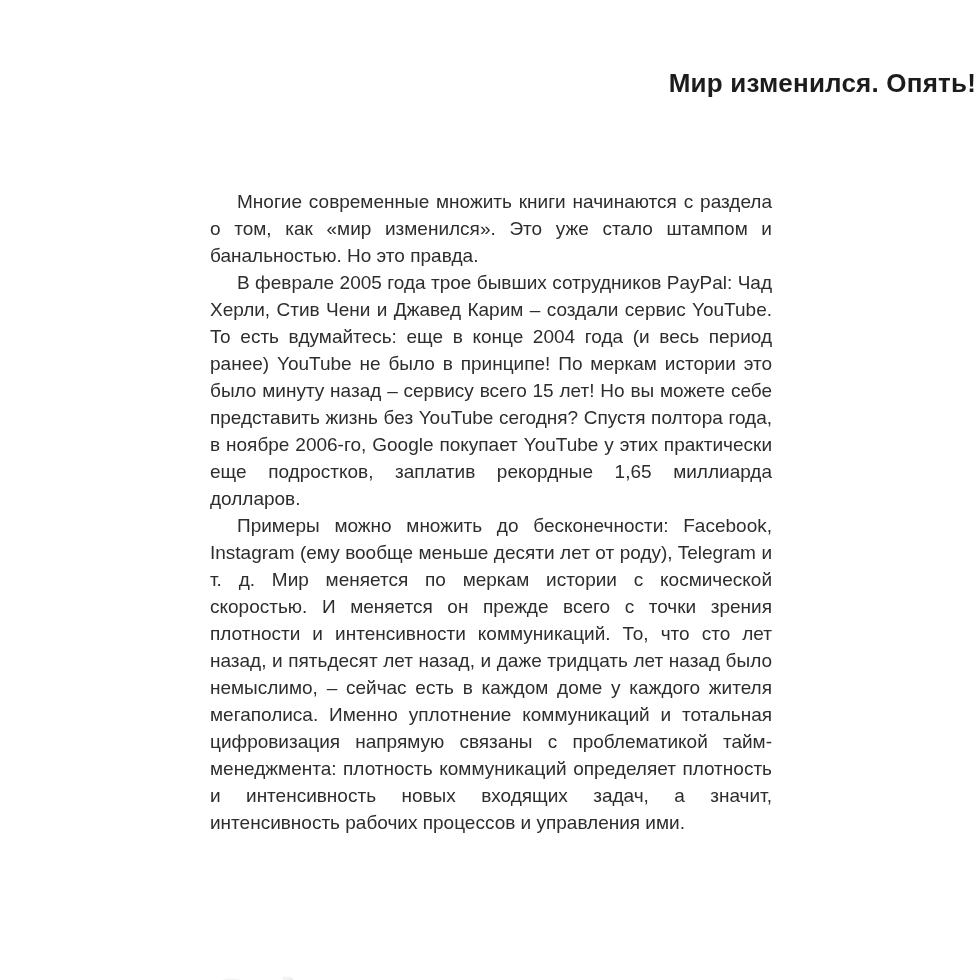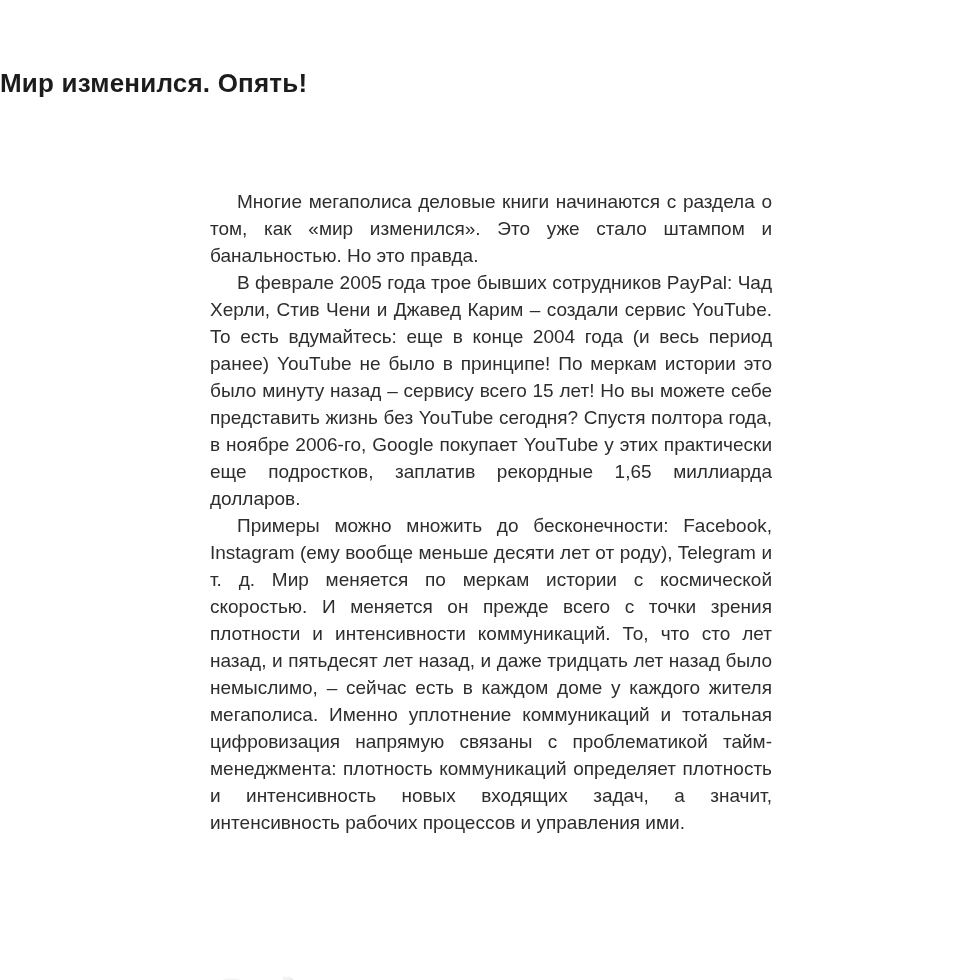--- a/index.html
+++ b/index.html
@@ -11,22 +11,22 @@
     overflow: hidden;
     font-family: "Liberation Sans", sans-serif;
   }
   .page {
     position: relative;
     width: 980px;
     height: 980px;
     background: #ffffff;
   }
   .chapter-title {
-    margin: 66px 17px 0 0;
-    text-align: left;
+    margin: 66px 4px 0 0;
+    text-align: right;
     font-size: 26px;
     line-height: 34px;
     font-weight: 700;
     color: #1c1c1c;
     letter-spacing: 0.2px;
   }
   .body-text {
     position: absolute;
     left: 210px;
     top: 122px;
@@ -57,20 +57,20 @@
   }
 </style>
 </head>
 <body>
 
 <div class="page">
 
   <h1 class="chapter-title">Мир изменился. Опять!</h1>
 
   <div class="body-text">
-    <p>Многие мегаполиса деловые книги начинаются с раздела о том, как «мир изменился». Это уже стало штампом и банальностью. Но это правда.</p>
+    <p>Многие современные множить книги начинаются с раздела о том, как «мир изменился». Это уже стало штампом и банальностью. Но это правда.</p>
     <p>В феврале 2005 года трое бывших сотрудников PayPal: Чад Херли, Стив Чени и Джавед Карим – создали сервис YouTube. То есть вдумайтесь: еще в конце 2004 года (и весь период ранее) YouTube не было в принципе! По меркам истории это было минуту назад – сервису всего 15 лет! Но вы можете себе представить жизнь без YouTube сегодня? Спустя полтора года, в ноябре 2006-го, Google покупает YouTube у этих практически еще подростков, заплатив рекордные 1,65 миллиарда долларов.</p>
     <p>Примеры можно множить до бесконечности: Facebook, Instagram (ему вообще меньше десяти лет от роду), Telegram и т. д. Мир меняется по меркам истории с космической скоростью. И меняется он прежде всего с точки зрения плотности и интенсивности коммуникаций. То, что сто лет назад, и пятьдесят лет назад, и даже тридцать лет назад было немыслимо, – сейчас есть в каждом доме у каждого жителя мегаполиса. Именно уплотнение коммуникаций и тотальная цифровизация напрямую связаны с проблематикой тайм-менеджмента: плотность коммуникаций определяет плотность и интенсивность новых входящих задач, а значит, интенсивность рабочих процессов и управления ими.</p>
   </div>
 
   <div class="watermark">«Офистон маркет»</div>
 
 </div>
 
 </body></html>

